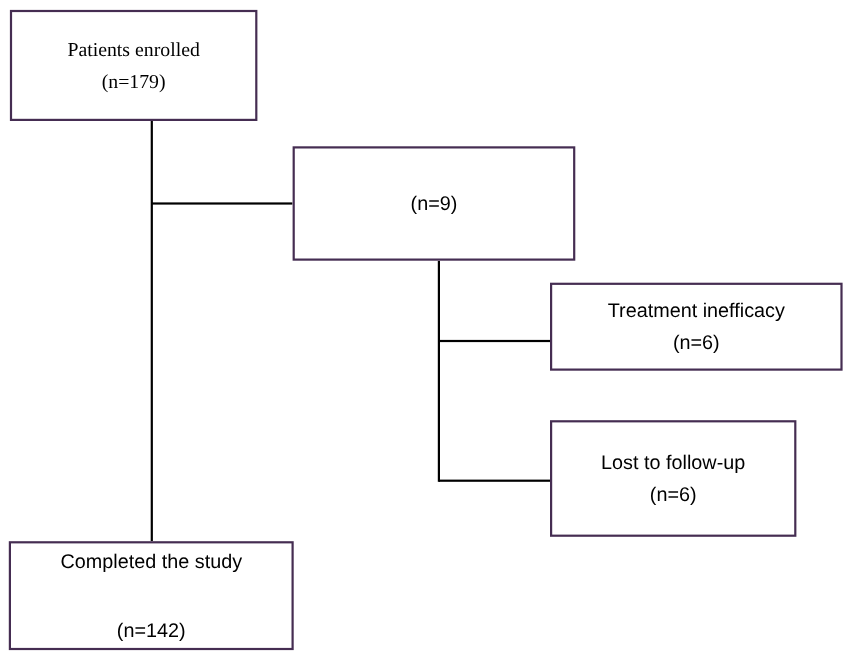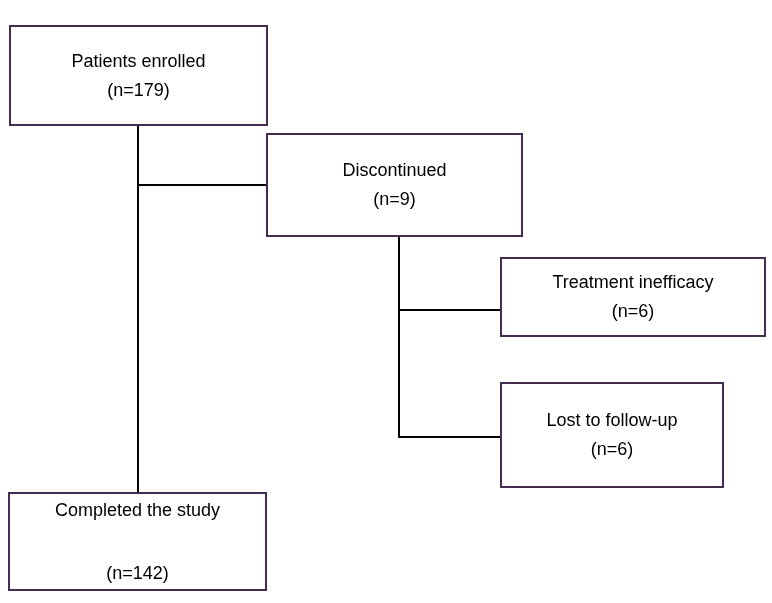--- a/index.html
+++ b/index.html
@@ -30,21 +30,21 @@
     line-height: 29px;
     z-index: 2;
   }
   .connector {
     position: absolute;
     background: #000000;
     z-index: 1;
   }
 
   
-  #node-enrolled     { left: 9px;   top: 25px;   width: 259px; height: 101px; }
+  #node-enrolled     { left: 9px;   top: 9px;   width: 225px; height: 101px; font-family: Liberation Serif, serif; }
   #node-discontinued { left: 266px; top: 133px; width: 257px; height: 104px; }
   #node-inefficacy   { left: 500px; top: 257px; width: 266px; height: 80px; }
   #node-lost         { left: 500px; top: 382px; width: 224px; height: 106px; }
   #node-completed    { left: 8px;   top: 492px; width: 259px; height: 99px; gap: 34px;  }
 
   
   #conn-trunk-main      { left: 137px; top: 110px; width: 2px;   height: 382px; }
   #conn-branch-disc     { left: 138px; top: 184px; width: 128px; height: 2px;  }
   #conn-trunk-disc      { left: 398px; top: 237px; width: 2px;   height: 201px; }
   #conn-branch-ineff    { left: 399px; top: 309px; width: 101px; height: 2px;  }
@@ -60,21 +60,20 @@
   <div class="connector" id="conn-trunk-disc"></div>
   <div class="connector" id="conn-branch-ineff"></div>
   <div class="connector" id="conn-branch-lost"></div>
 
   <div class="node" id="node-enrolled">
     <span>Patients enrolled</span>
     <span>(n=179)</span>
   </div>
 
   <div class="node" id="node-discontinued">
-    <span>Discontinued</span>
     <span>(n=9)</span>
   </div>
 
   <div class="node" id="node-inefficacy">
     <span>Treatment inefficacy</span>
     <span>(n=6)</span>
   </div>
 
   <div class="node" id="node-lost">
     <span>Lost to follow-up</span>

